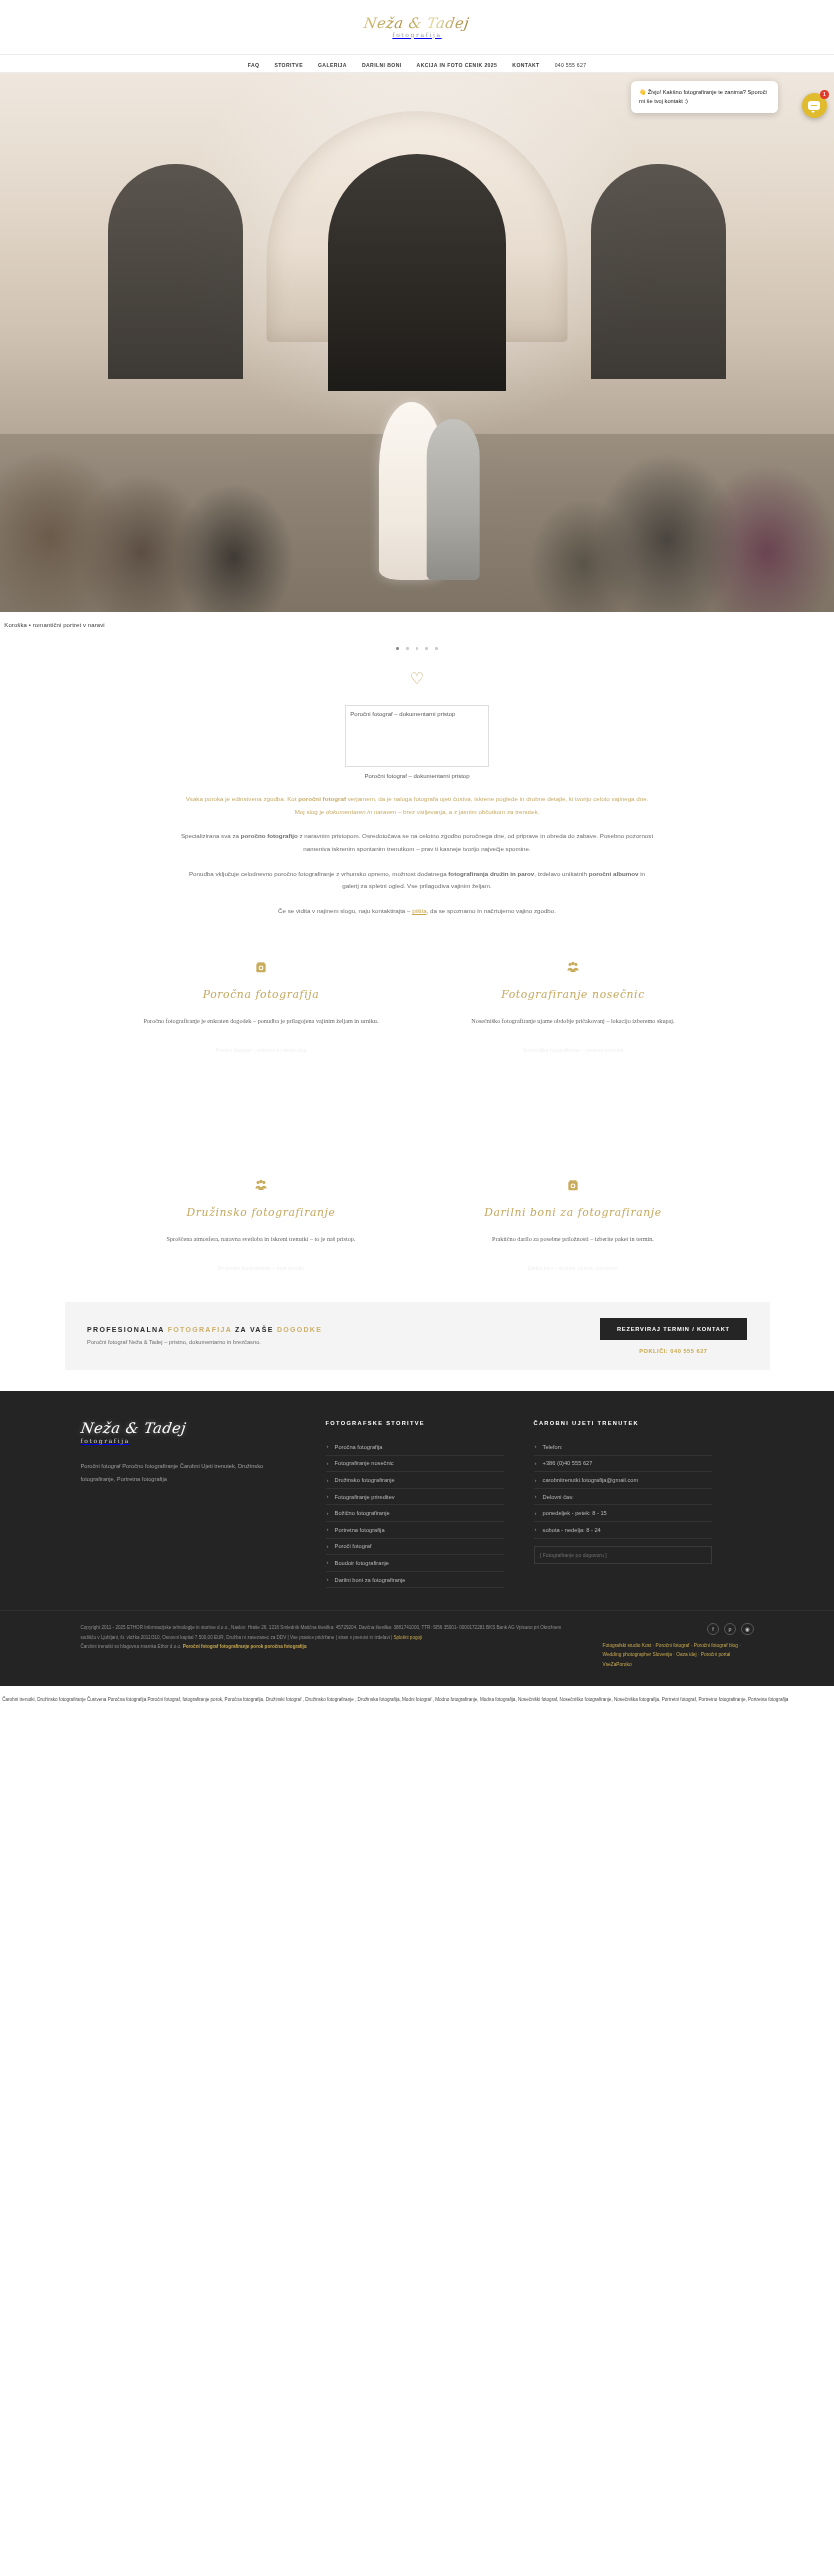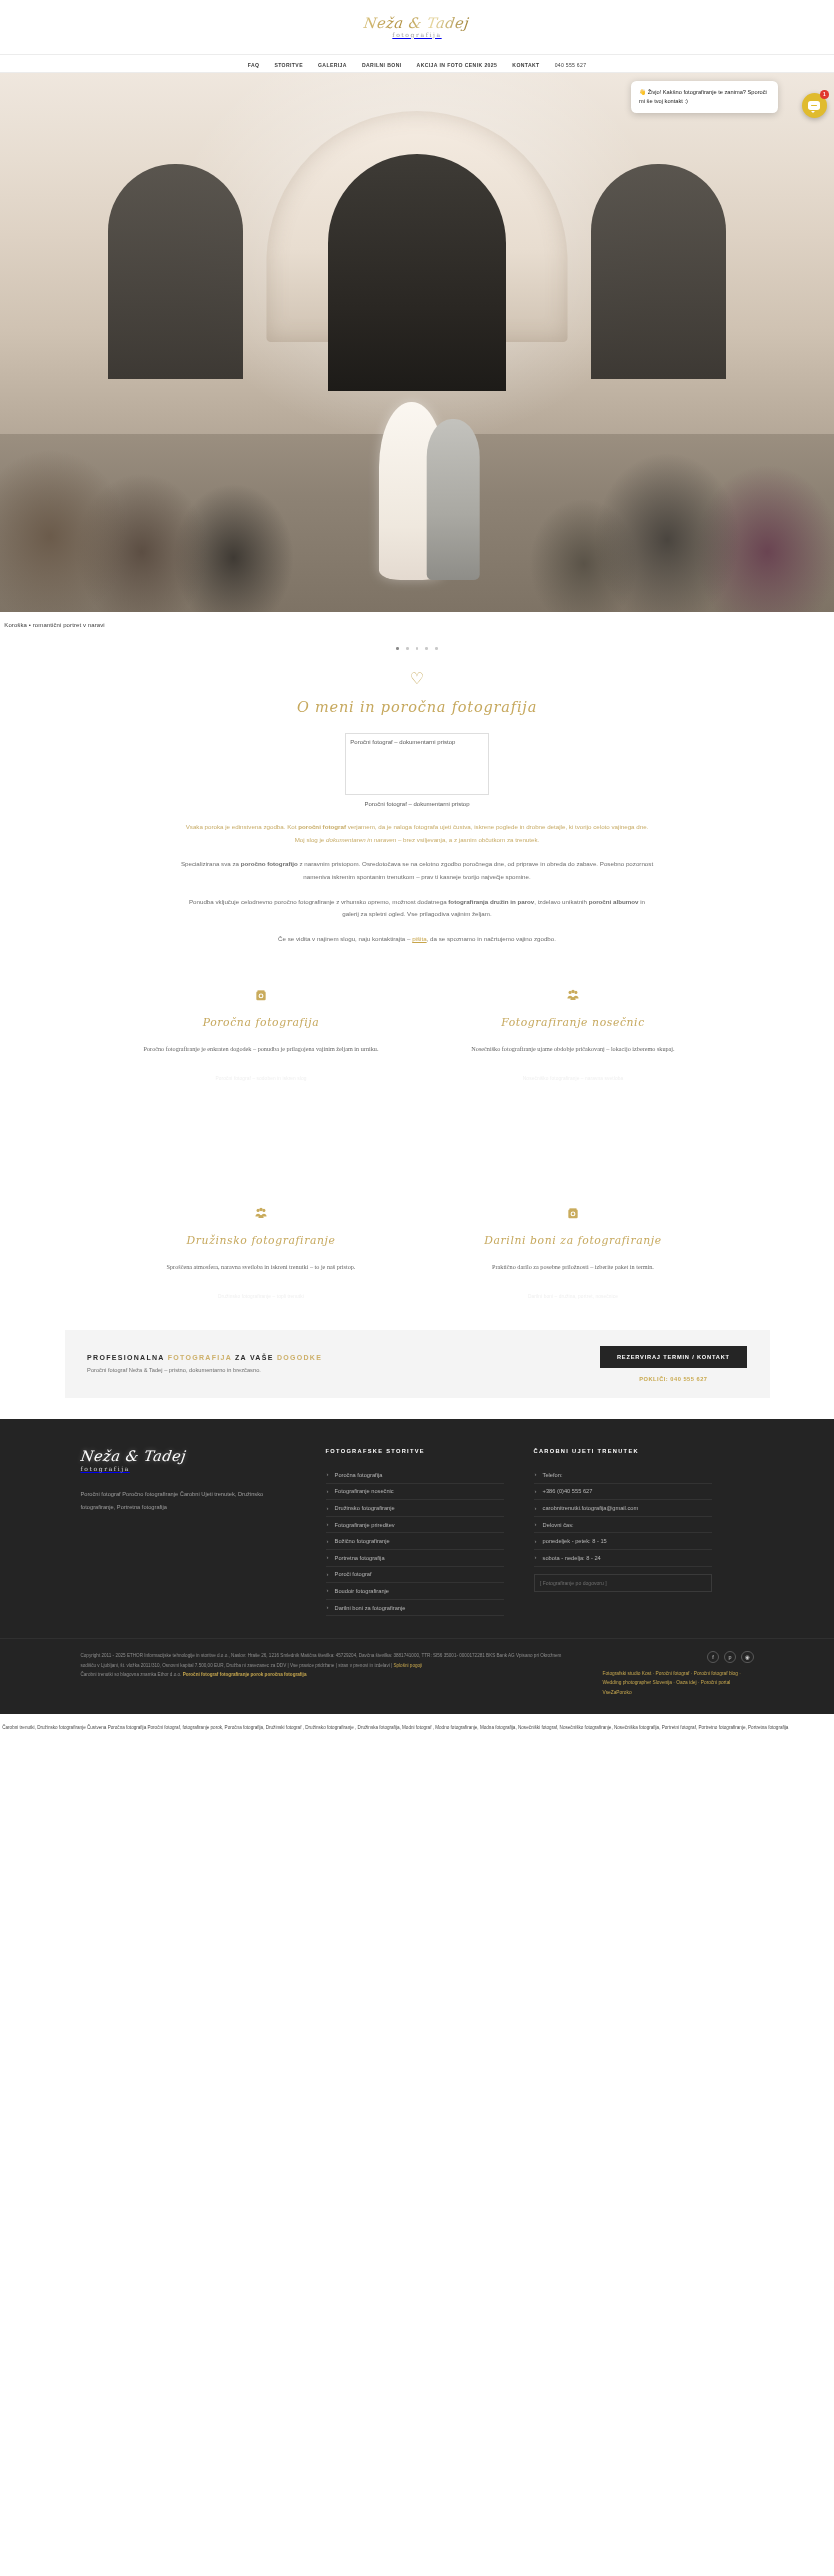--- a/index.html
+++ b/index.html
@@ -386,21 +386,20 @@
 <div class="slider-dots">
   <span class="active"></span>
   <span></span>
   <span></span>
   <span></span>
   <span></span>
 </div>
 
 <section class="about">
   <div class="heart-icon">♡</div>
-  <h2>O meni in poročna fotografija</h2>
 
   <figure class="about-figure">
     <div class="alt-text">Poročni fotograf – dokumentarni pristop</div>
   </figure>
   <div class="about-figure-caption">Poročni fotograf – dokumentarni pristop</div>
 
   <div class="about-body">
     <p class="gold">
       <span>Vsaka poroka je edinstvena zgodba. Kot </span><b>poročni fotograf</b><span> verjamem, da je naloga fotografa ujeti čustva, iskrene poglede in drobne detajle, ki tvorijo celoto vajinega dne. Moj slog je </span><i>dokumentaren in naraven</i><span> – brez vsiljevanja, a z jasnim občutkom za trenutek.</span>
     </p>

